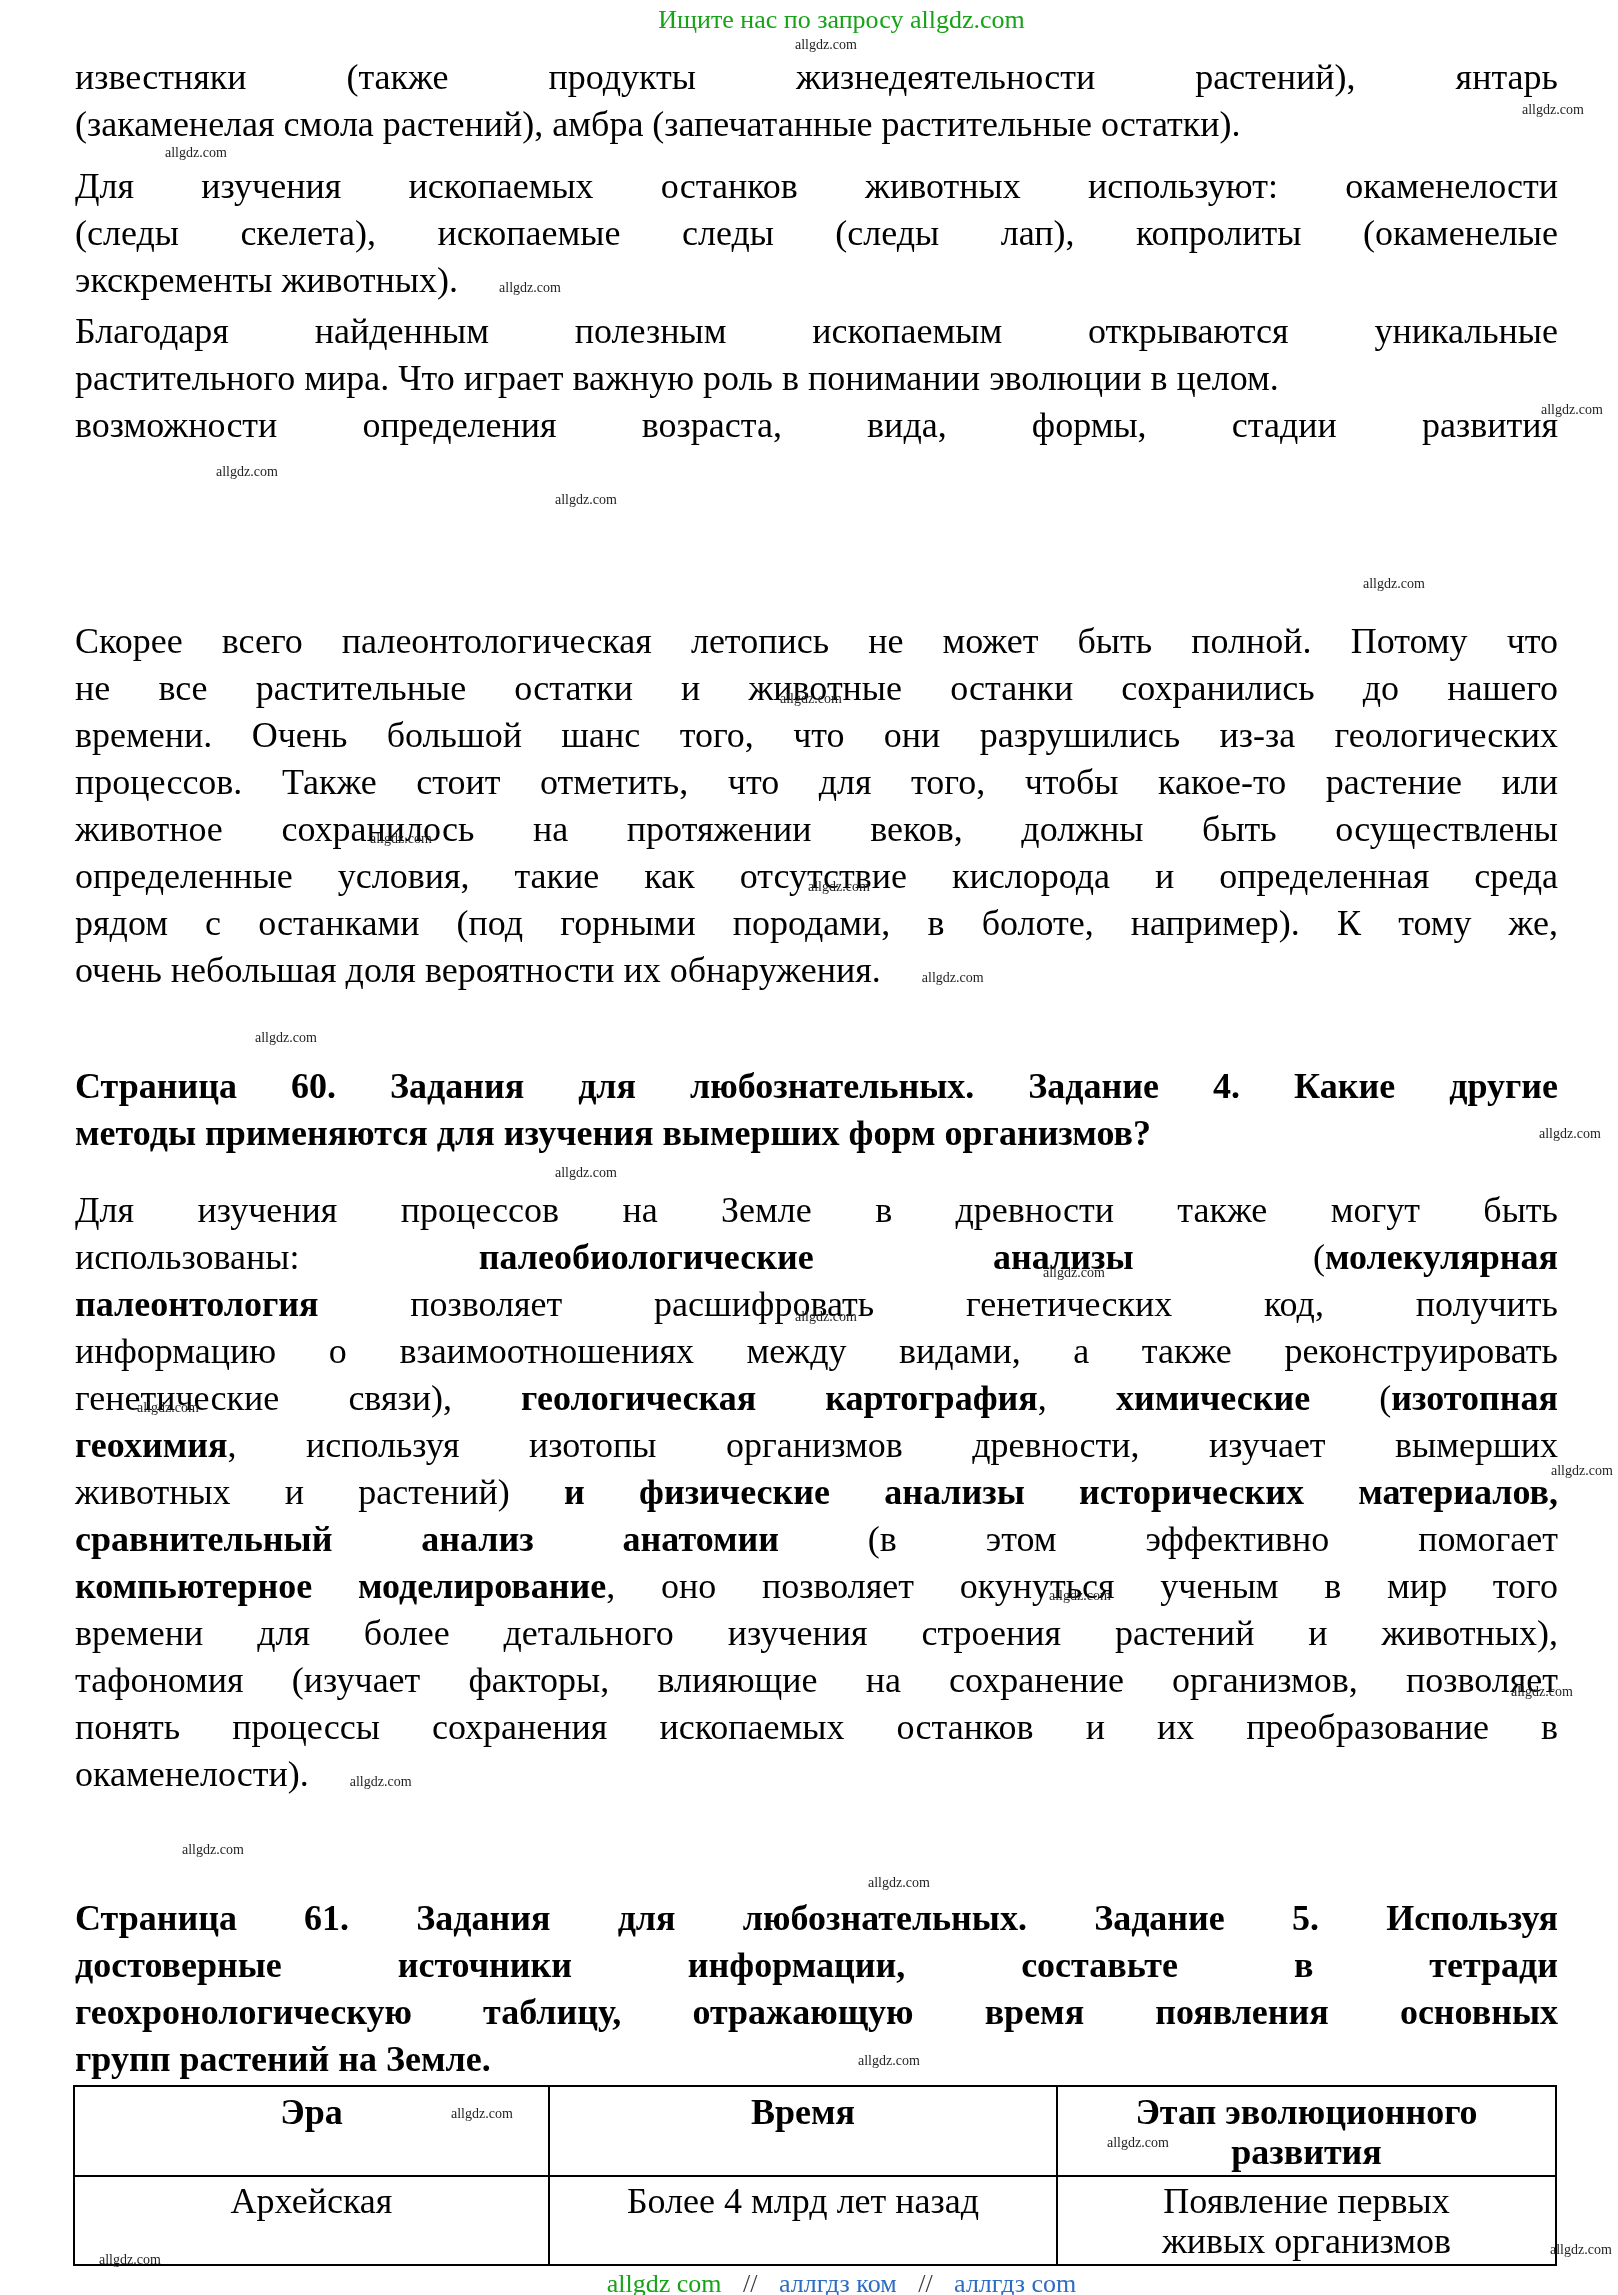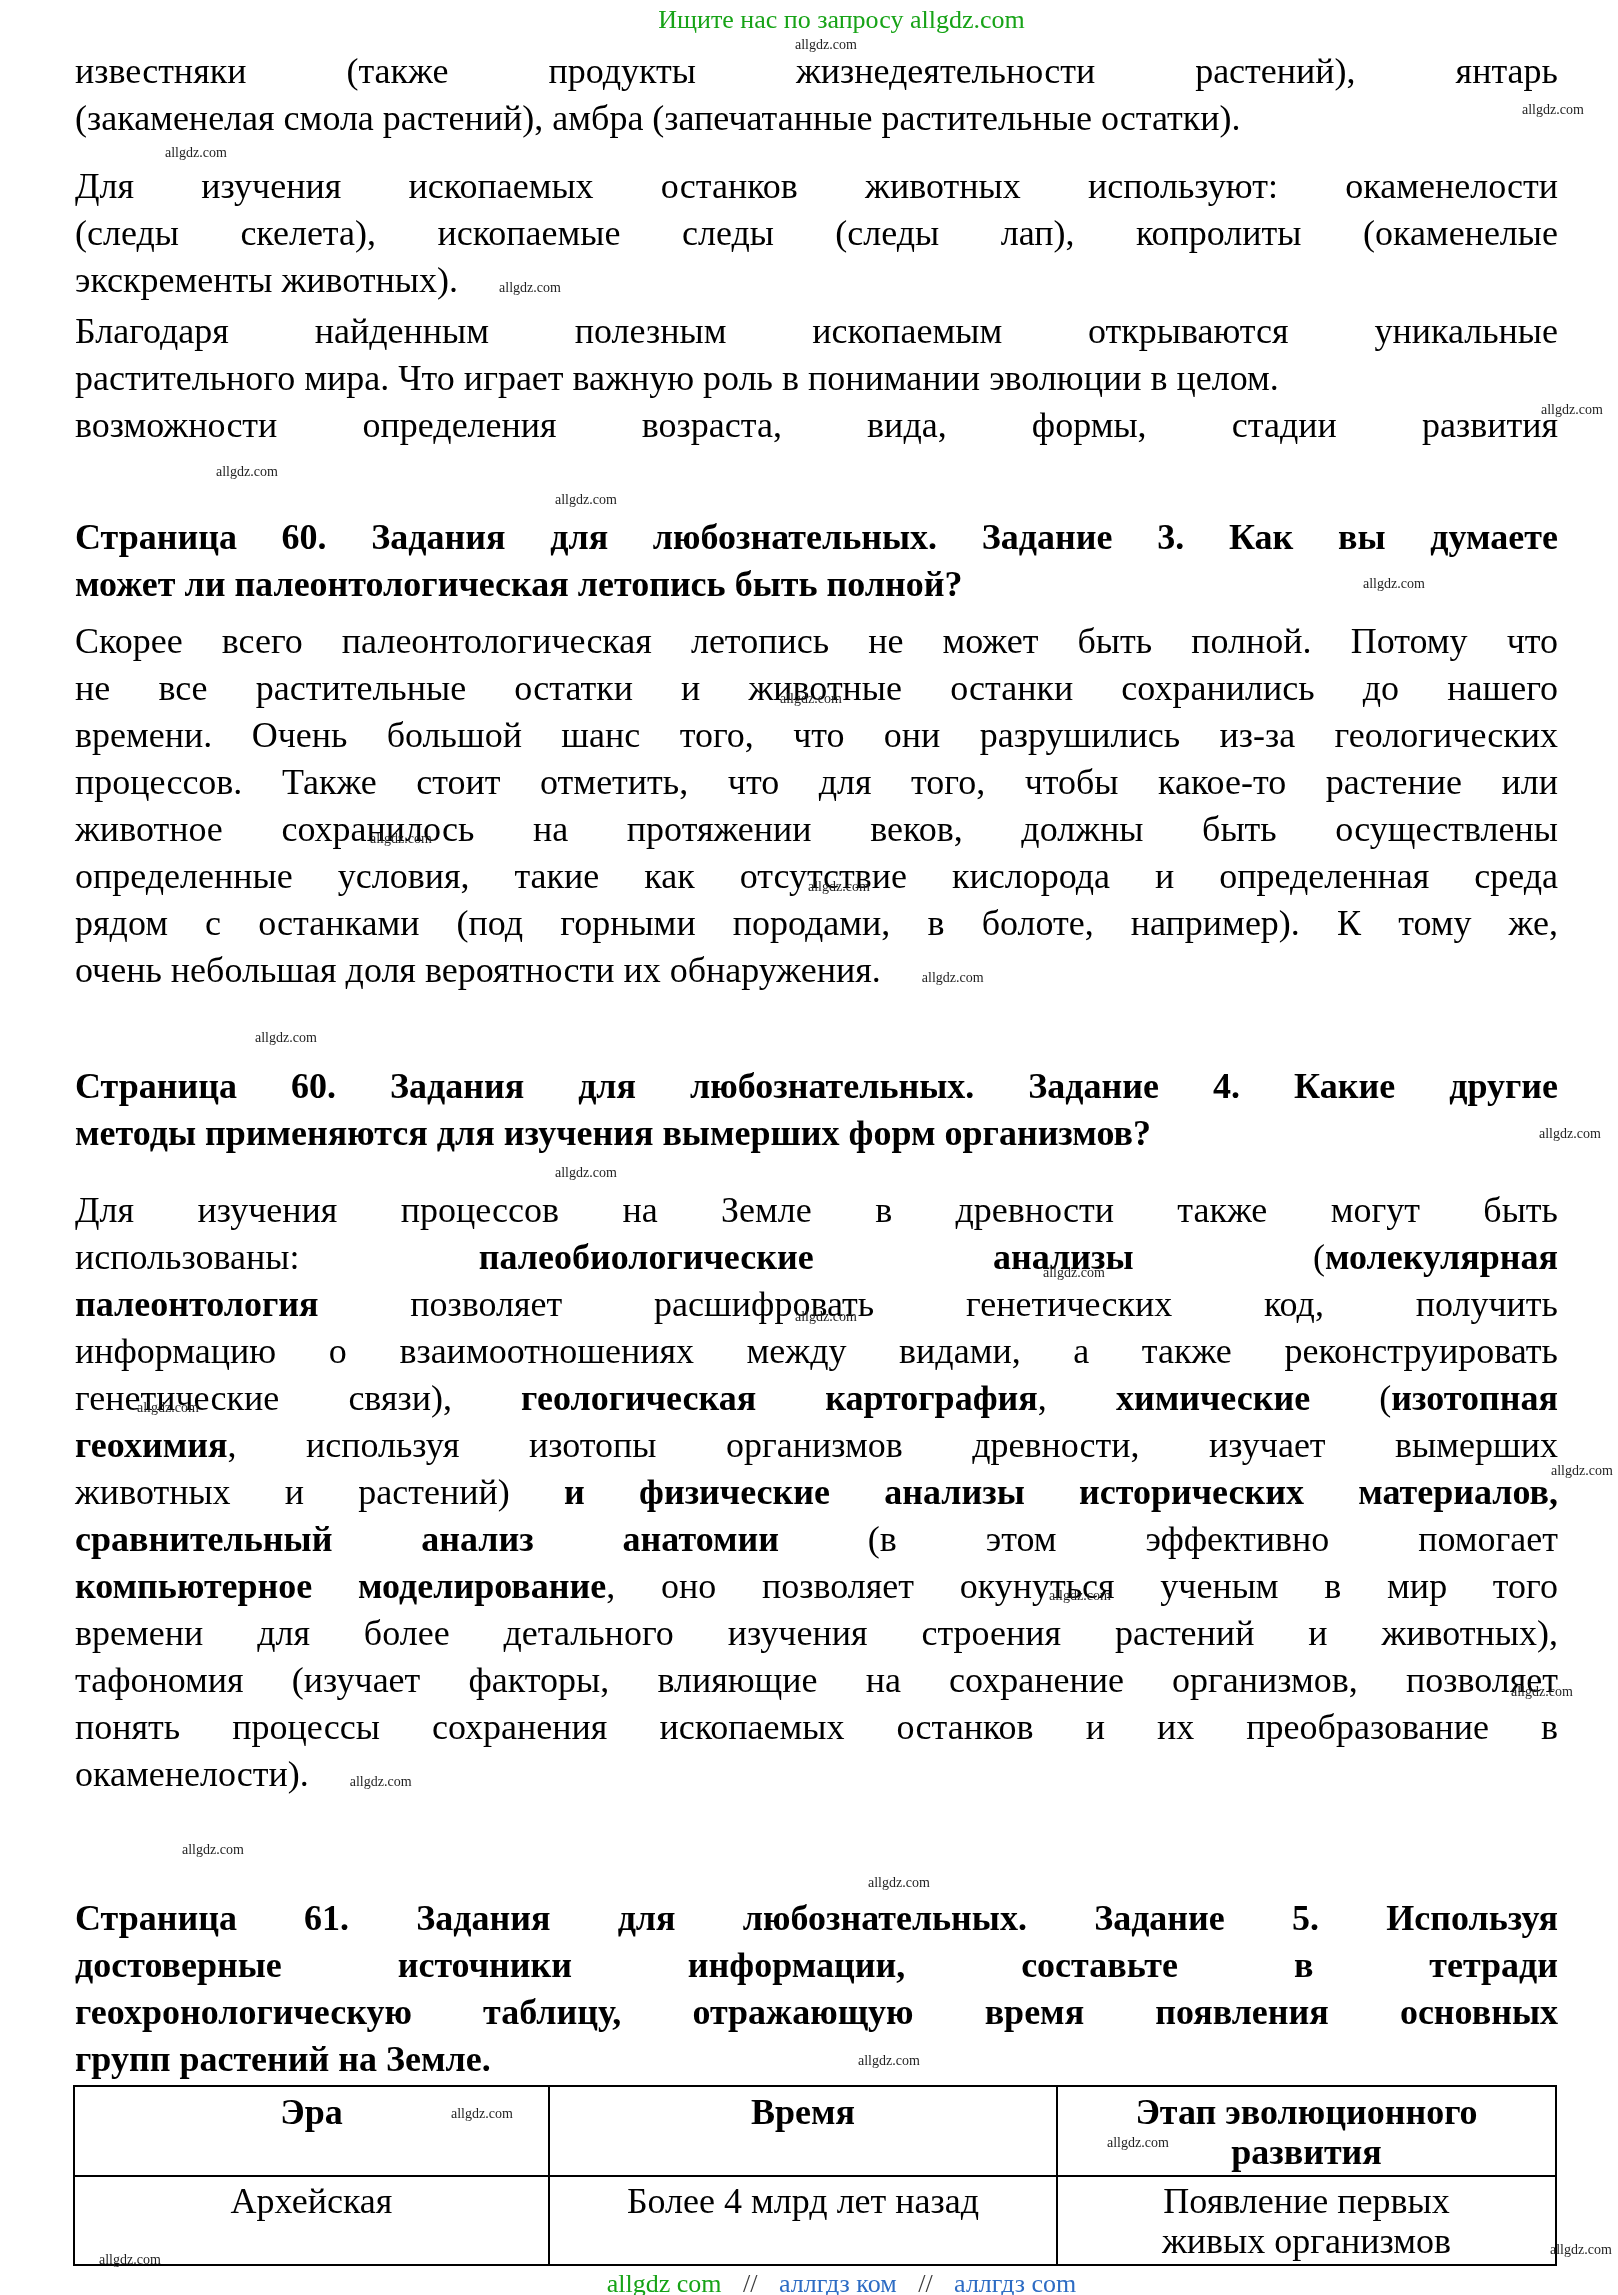--- a/index.html
+++ b/index.html
@@ -27,39 +27,35 @@
   .f-blue{color:#2d6cc4;}
   .f-sep{color:#3a3a3a;}
 </style>
 </head>
 <body>
 
 <div class="page">
 
   <div class="banner">Ищите нас по запросу allgdz.com</div>
 
-  <div class="sec" style="top:48px">
+  <div class="sec" style="top:54px">
       <div class="tline"><span>известняки (также продукты жизнедеятельности растений), янтарь</span></div>
       <div class="tline last"><span>(закаменелая смола растений), амбра (запечатанные растительные остатки).</span></div>
     </div>
   <div class="sec" style="top:163px">
       <div class="tline"><span>Для изучения ископаемых останков животных используют: окаменелости</span></div>
       <div class="tline"><span>(следы скелета), ископаемые следы (следы лап), копролиты (окаменелые</span></div>
       <div class="tline last"><span>экскременты животных).</span><span class="wm inline-wm">allgdz.com</span></div>
     </div>
   <div class="sec" style="top:308px">
       <div class="tline"><span>Благодаря найденным полезным ископаемым открываются уникальные</span></div>
       <div class="tline last"><span>растительного мира. Что играет важную роль в понимании эволюции в целом.</span></div>
       <div class="tline"><span>возможности определения возраста, вида, формы, стадии развития</span></div>
     </div>
 
-  <div class="sec heading" style="top:514px">
-      <div class="tline"><span>Страница 60. Задания для любознательных. Задание 3. Как вы думаете</span></div>
-      <div class="tline last"><span>может ли палеонтологическая летопись быть полной?</span></div>
-    </div>
   <div class="sec" style="top:618px">
       <div class="tline"><span>Скорее всего палеонтологическая летопись не может быть полной. Потому что</span></div>
       <div class="tline"><span>не все растительные остатки и животные останки сохранились до нашего</span></div>
       <div class="tline"><span>времени. Очень большой шанс того, что они разрушились из-за геологических</span></div>
       <div class="tline"><span>процессов. Также стоит отметить, что для того, чтобы какое-то растение или</span></div>
       <div class="tline"><span>животное сохранилось на протяжении веков, должны быть осуществлены</span></div>
       <div class="tline"><span>определенные условия, такие как отсутствие кислорода и определенная среда</span></div>
       <div class="tline"><span>рядом с останками (под горными породами, в болоте, например). К тому же,</span></div>
       <div class="tline last"><span>очень небольшая доля вероятности их обнаружения.</span><span class="wm inline-wm">allgdz.com</span></div>
     </div>

